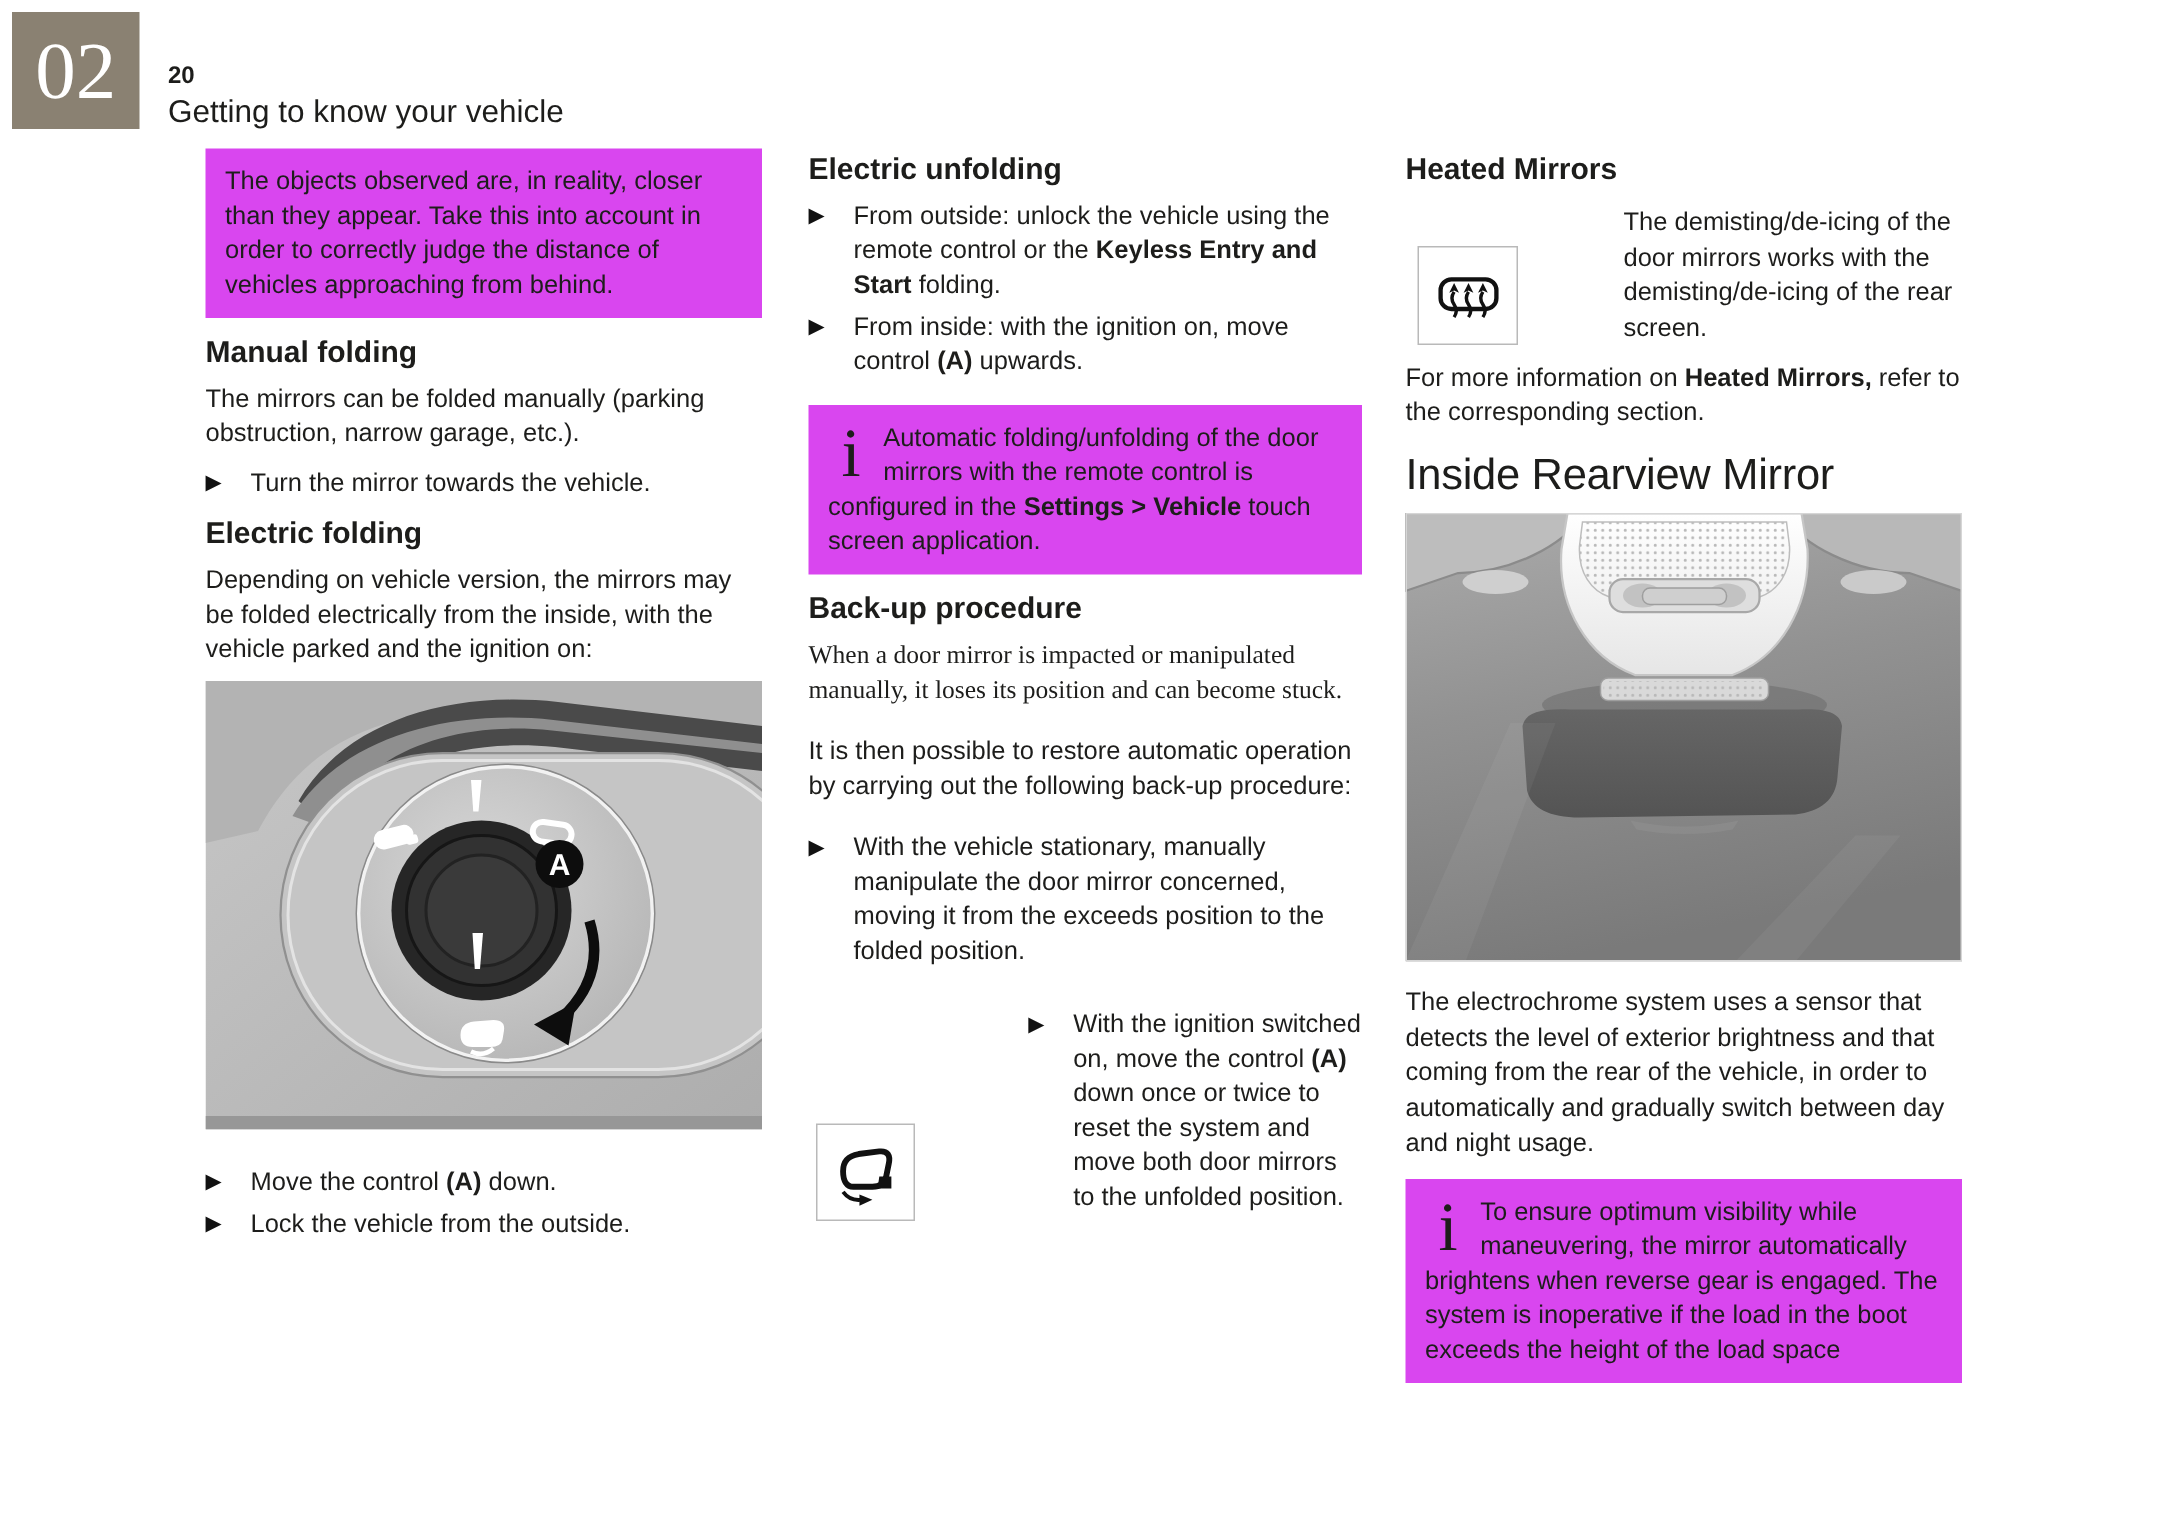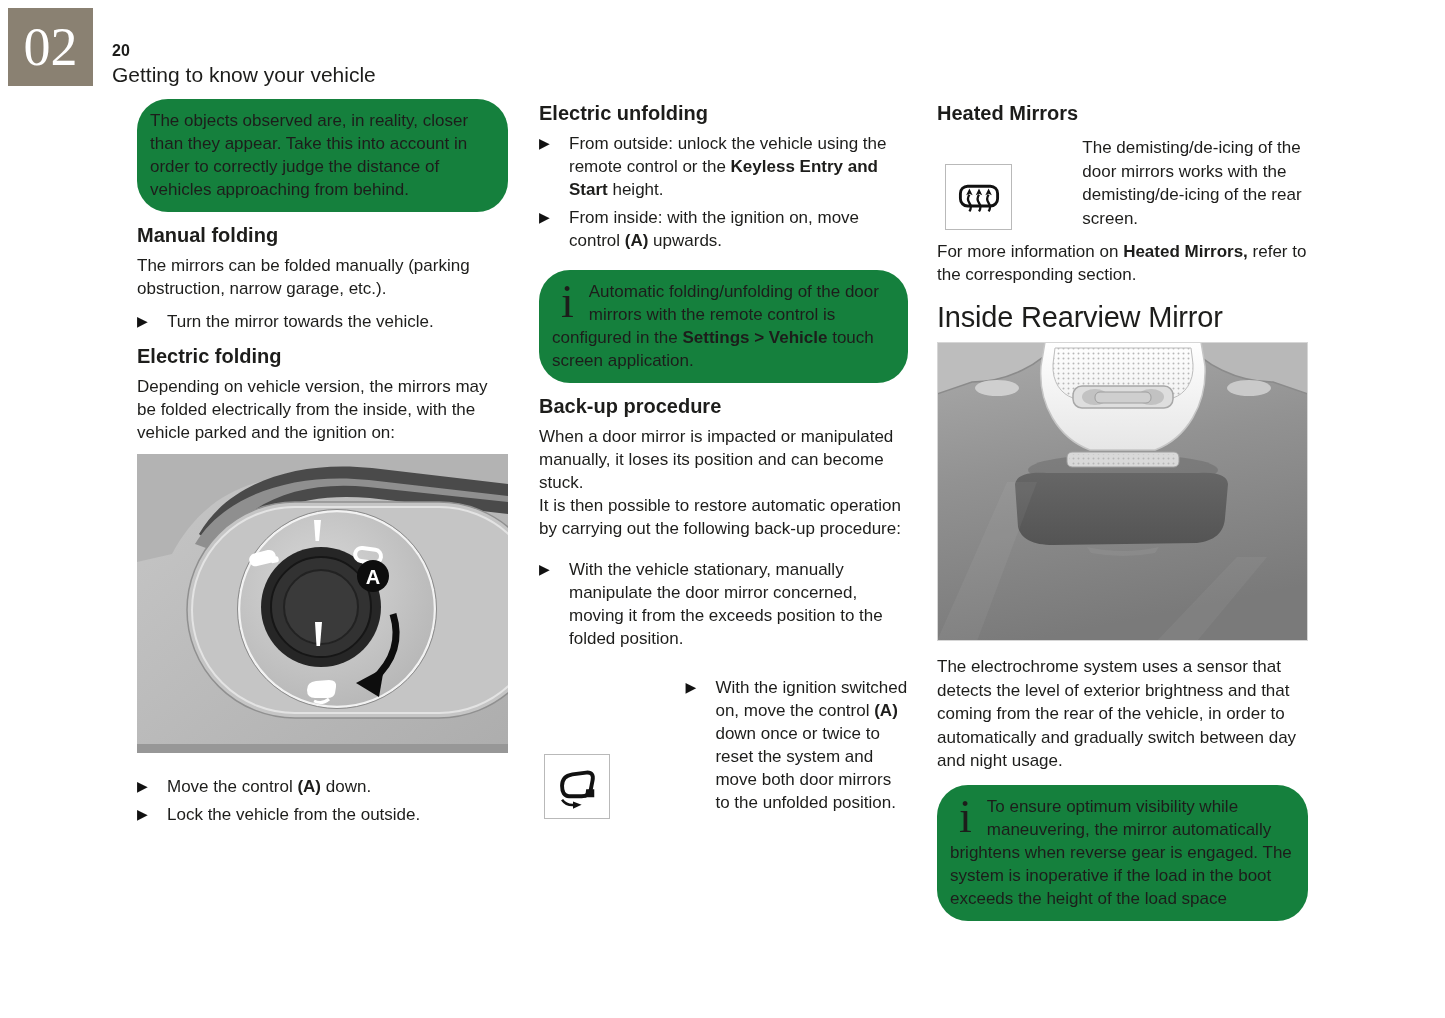--- a/index.html
+++ b/index.html
@@ -14,38 +14,38 @@
   
   .col{position:absolute;top:99px;}
   .col1{left:137px;width:371px;}
   .col2{left:539px;width:369px;}
   .col3{left:937px;width:371px;}
   p{font-size:17px;line-height:23px;margin:0 0 10px;}
   h2{font-size:29px;font-weight:400;margin:16px 0 10px;line-height:1.05;letter-spacing:-0.2px;}
   h3{font-size:20px;font-weight:700;margin:12px 0 8px;line-height:1.1;}
   h3.first{margin-top:3px;}
   b{font-weight:700;}
-  .note-box{background:#15803d;padding:10px 13px 11px;font-size:17px;line-height:23px;border-radius:31px;}
+  .note-box{background:#d946ef;padding:10px 13px 11px;font-size:17px;line-height:23px;}
   .note-box .i-glyph{float:left;font-family:"Liberation Serif",serif;font-size:46px;line-height:40px;
                      margin:2px 15px 2px 9px;}
   .bullet{display:flex;font-size:17px;line-height:23px;margin:0 0 5px;}
   .bullet .arrow{flex:0 0 30px;font-size:14px;line-height:22px;color:#111;}
   .bullet .btxt{flex:1;}
   .fig-main{width:371px;height:299px;}
   .icon-row{display:flex;align-items:flex-end;}
   .icon-box{width:66px;height:63px;background:#ffffff;border:1px solid #b9b9b9;
             display:flex;align-items:center;justify-content:center;}
   .col2 .icon-row{margin-top:26px;}
   .col2 .icon-row .icon-box{margin-left:5px;}
   .col2 .icon-row .bullet{margin-left:75px;width:228px;}
   .col3 .icon-row{margin-top:12px;margin-bottom:10px;}
   .col3 .icon-row .icon-box{margin-left:8px;width:66px;height:64px;}
   .col3 .icon-row .side-text{margin-left:70px;width:228px;font-size:17px;line-height:23.5px;}
   .mt18{margin-top:18px;}
-  .mb0{margin-bottom:0;}
+  .mb0{margin-bottom:18px;font-family:Liberation Serif, serif;}
 </style>
 </head>
 <body>
 
 <div class="page">
 
   <div class="chapter-box">
     <span>02</span>
   </div>
   <div class="page-num">20</div>
@@ -118,21 +118,21 @@
       <span class="arrow">▶</span>
       <span class="btxt">Lock the vehicle from the outside.</span>
     </div>
   </div>
 
   <div class="col col2">
     <h3 class="first">Electric unfolding</h3>
 
     <div class="bullet">
       <span class="arrow">▶</span>
-      <span class="btxt"><span>From outside: unlock the vehicle using the remote control or the </span><b>Keyless Entry and Start</b><span> height.</span></span>
+      <span class="btxt"><span>From outside: unlock the vehicle using the remote control or the </span><b>Keyless Entry and Start</b><span> folding.</span></span>
     </div>
     <div class="bullet">
       <span class="arrow">▶</span>
       <span class="btxt"><span>From inside: with the ignition on, move control </span><b>(A)</b><span> upwards.</span></span>
     </div>
 
     <div class="note-box mt18">
       <span class="i-glyph">i</span>
       <span><span>Automatic folding/unfolding of the door mirrors with the remote control is configured in the </span><b>Settings &gt; Vehicle</b><span> touch screen application.</span></span>
     </div>

